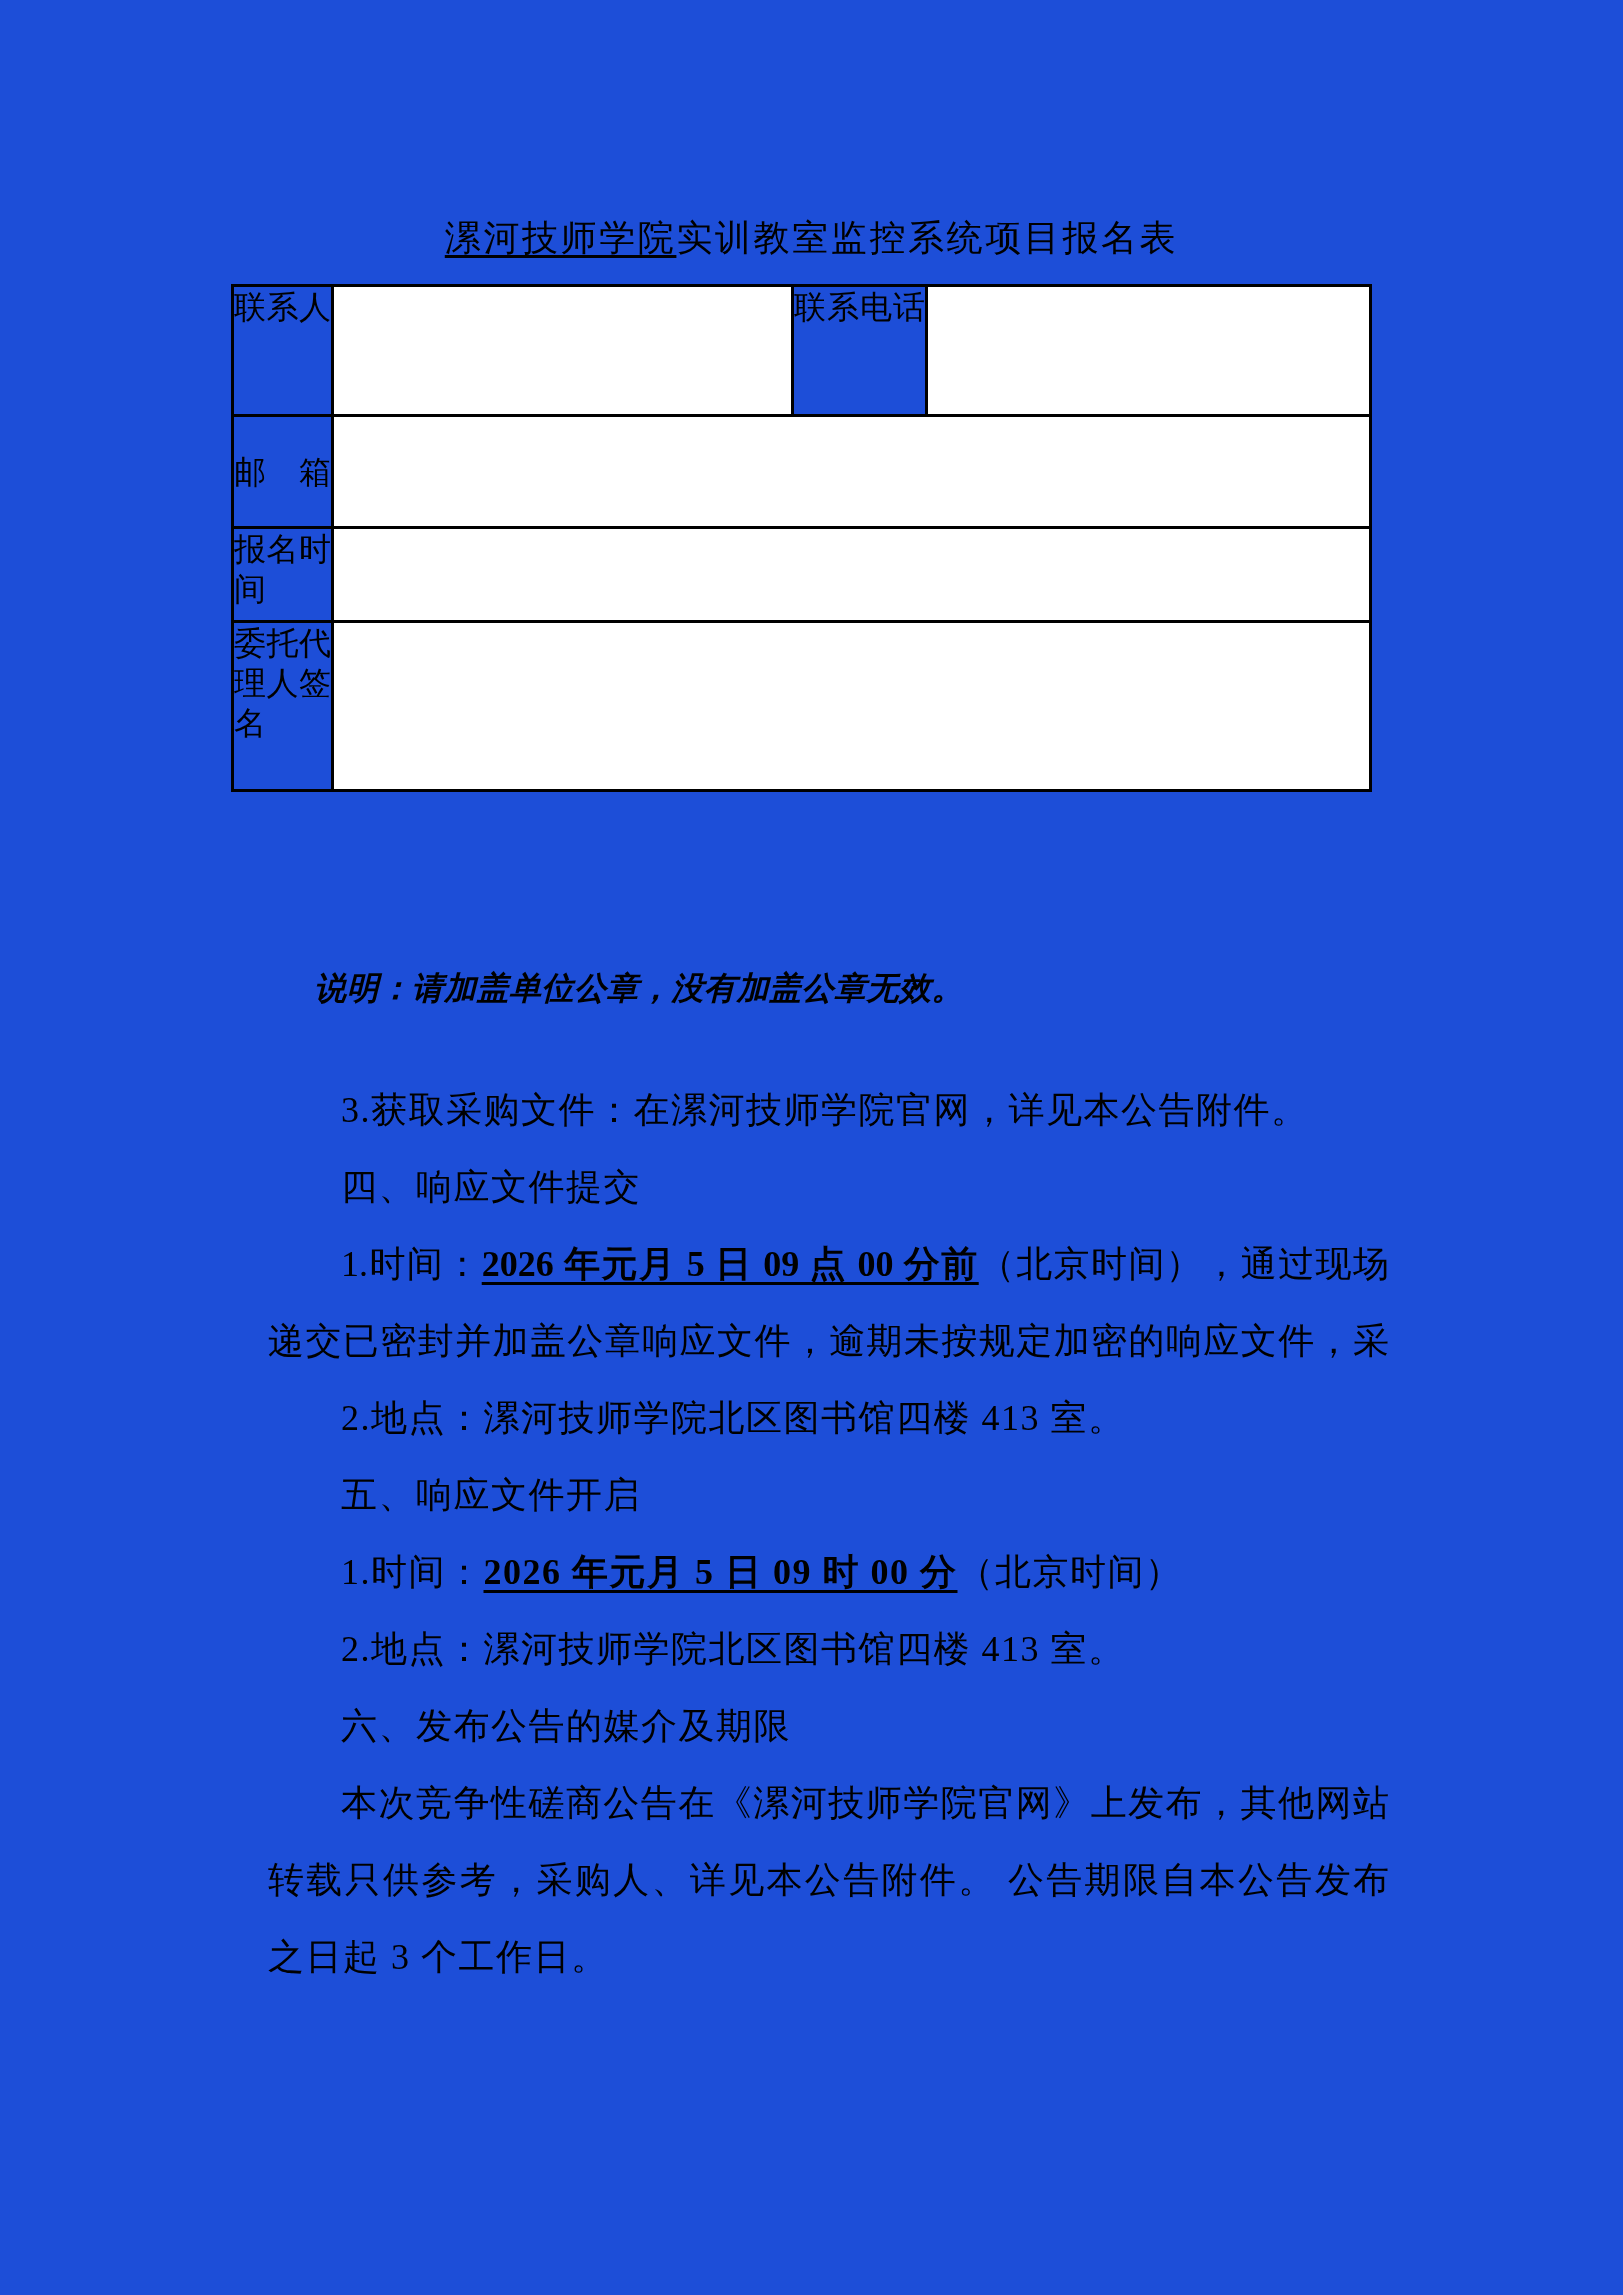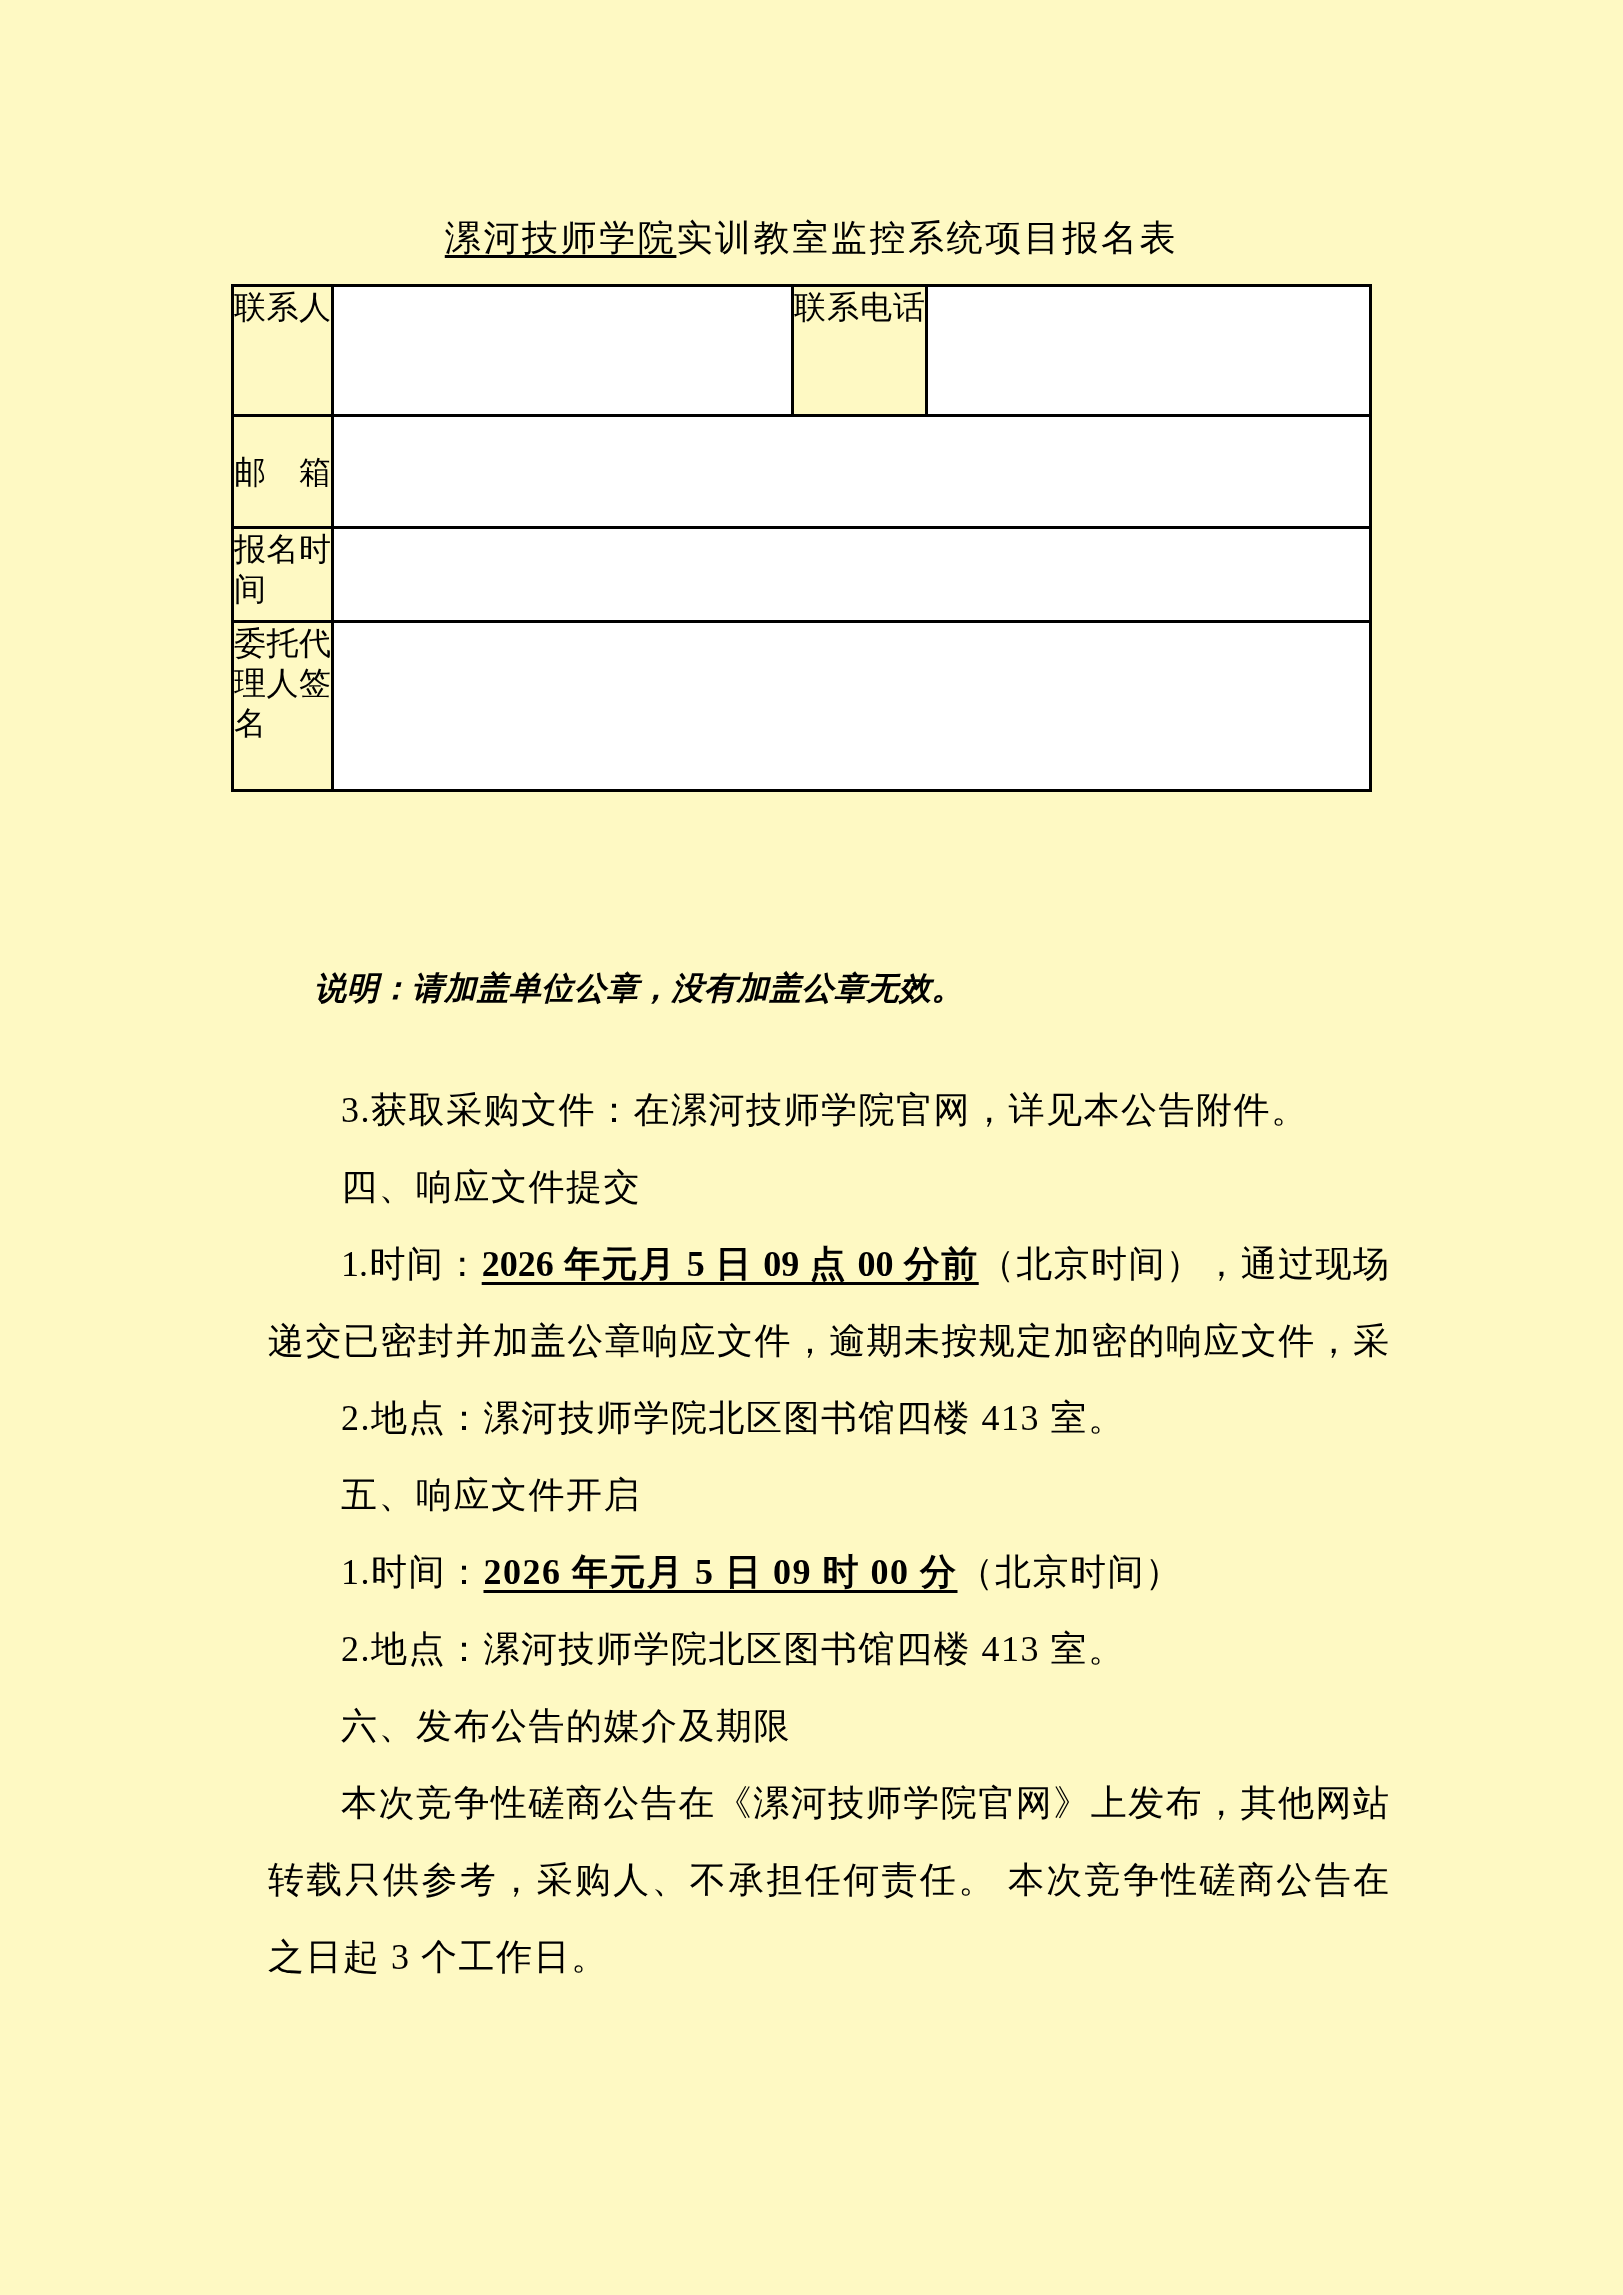--- a/index.html
+++ b/index.html
@@ -1,20 +1,20 @@
 <!DOCTYPE html>
 <html style="font-size:8.2px"><head>
 <meta charset="utf-8">
 <style>
   html, body { margin: 0; padding: 0; background: #888; }
   .page {
     position: relative;
     width: 1623px;
     height: 2295px;
-    background: #fef9c3;
+    background: #1d4ed8;
     color: #000000;
     font-family: "Liberation Serif", "DejaVu Serif", serif;
     margin: 0 auto;
     overflow: hidden;
   }
   .title {
     position: absolute;
     left: 0;
     top: 211px;
     width: 100%;
@@ -145,18 +145,18 @@
       <div class="bline indent"><span>3.获取采购文件：在漯河技师学院官网，详见本公告附件。</span></div>
       <div class="bline indent"><span>四、响应文件提交</span></div>
       <div class="bline indent fill"><span>1.时间：</span><span class="u">2026 年元月 5 日 09 点 00 分前</span><span>（北京时间），通过现场</span></div>
       <div class="bline fill"><span>递交已密封并加盖公章响应文件，逾期未按规定加密的响应文件，采</span></div>
       <div class="bline indent"><span>2.地点：漯河技师学院北区图书馆四楼 413 室。</span></div>
       <div class="bline indent"><span>五、响应文件开启</span></div>
       <div class="bline indent"><span>1.时间：</span><span class="u">2026 年元月 5 日 09 时 00 分</span><span>（北京时间）</span></div>
       <div class="bline indent"><span>2.地点：漯河技师学院北区图书馆四楼 413 室。</span></div>
       <div class="bline indent"><span>六、发布公告的媒介及期限</span></div>
       <div class="bline indent fill"><span>本次竞争性磋商公告在《漯河技师学院官网》上发布，其他网站</span></div>
-      <div class="bline fill"><span>转载只供参考，采购人、不承担任何责任。 本次竞争性磋商公告在</span></div>
+      <div class="bline fill"><span>转载只供参考，采购人、详见本公告附件。 公告期限自本公告发布</span></div>
       <div class="bline"><span>之日起 3 个工作日。</span></div>
     </div>
 
 </div>
 
 
 </body></html>

